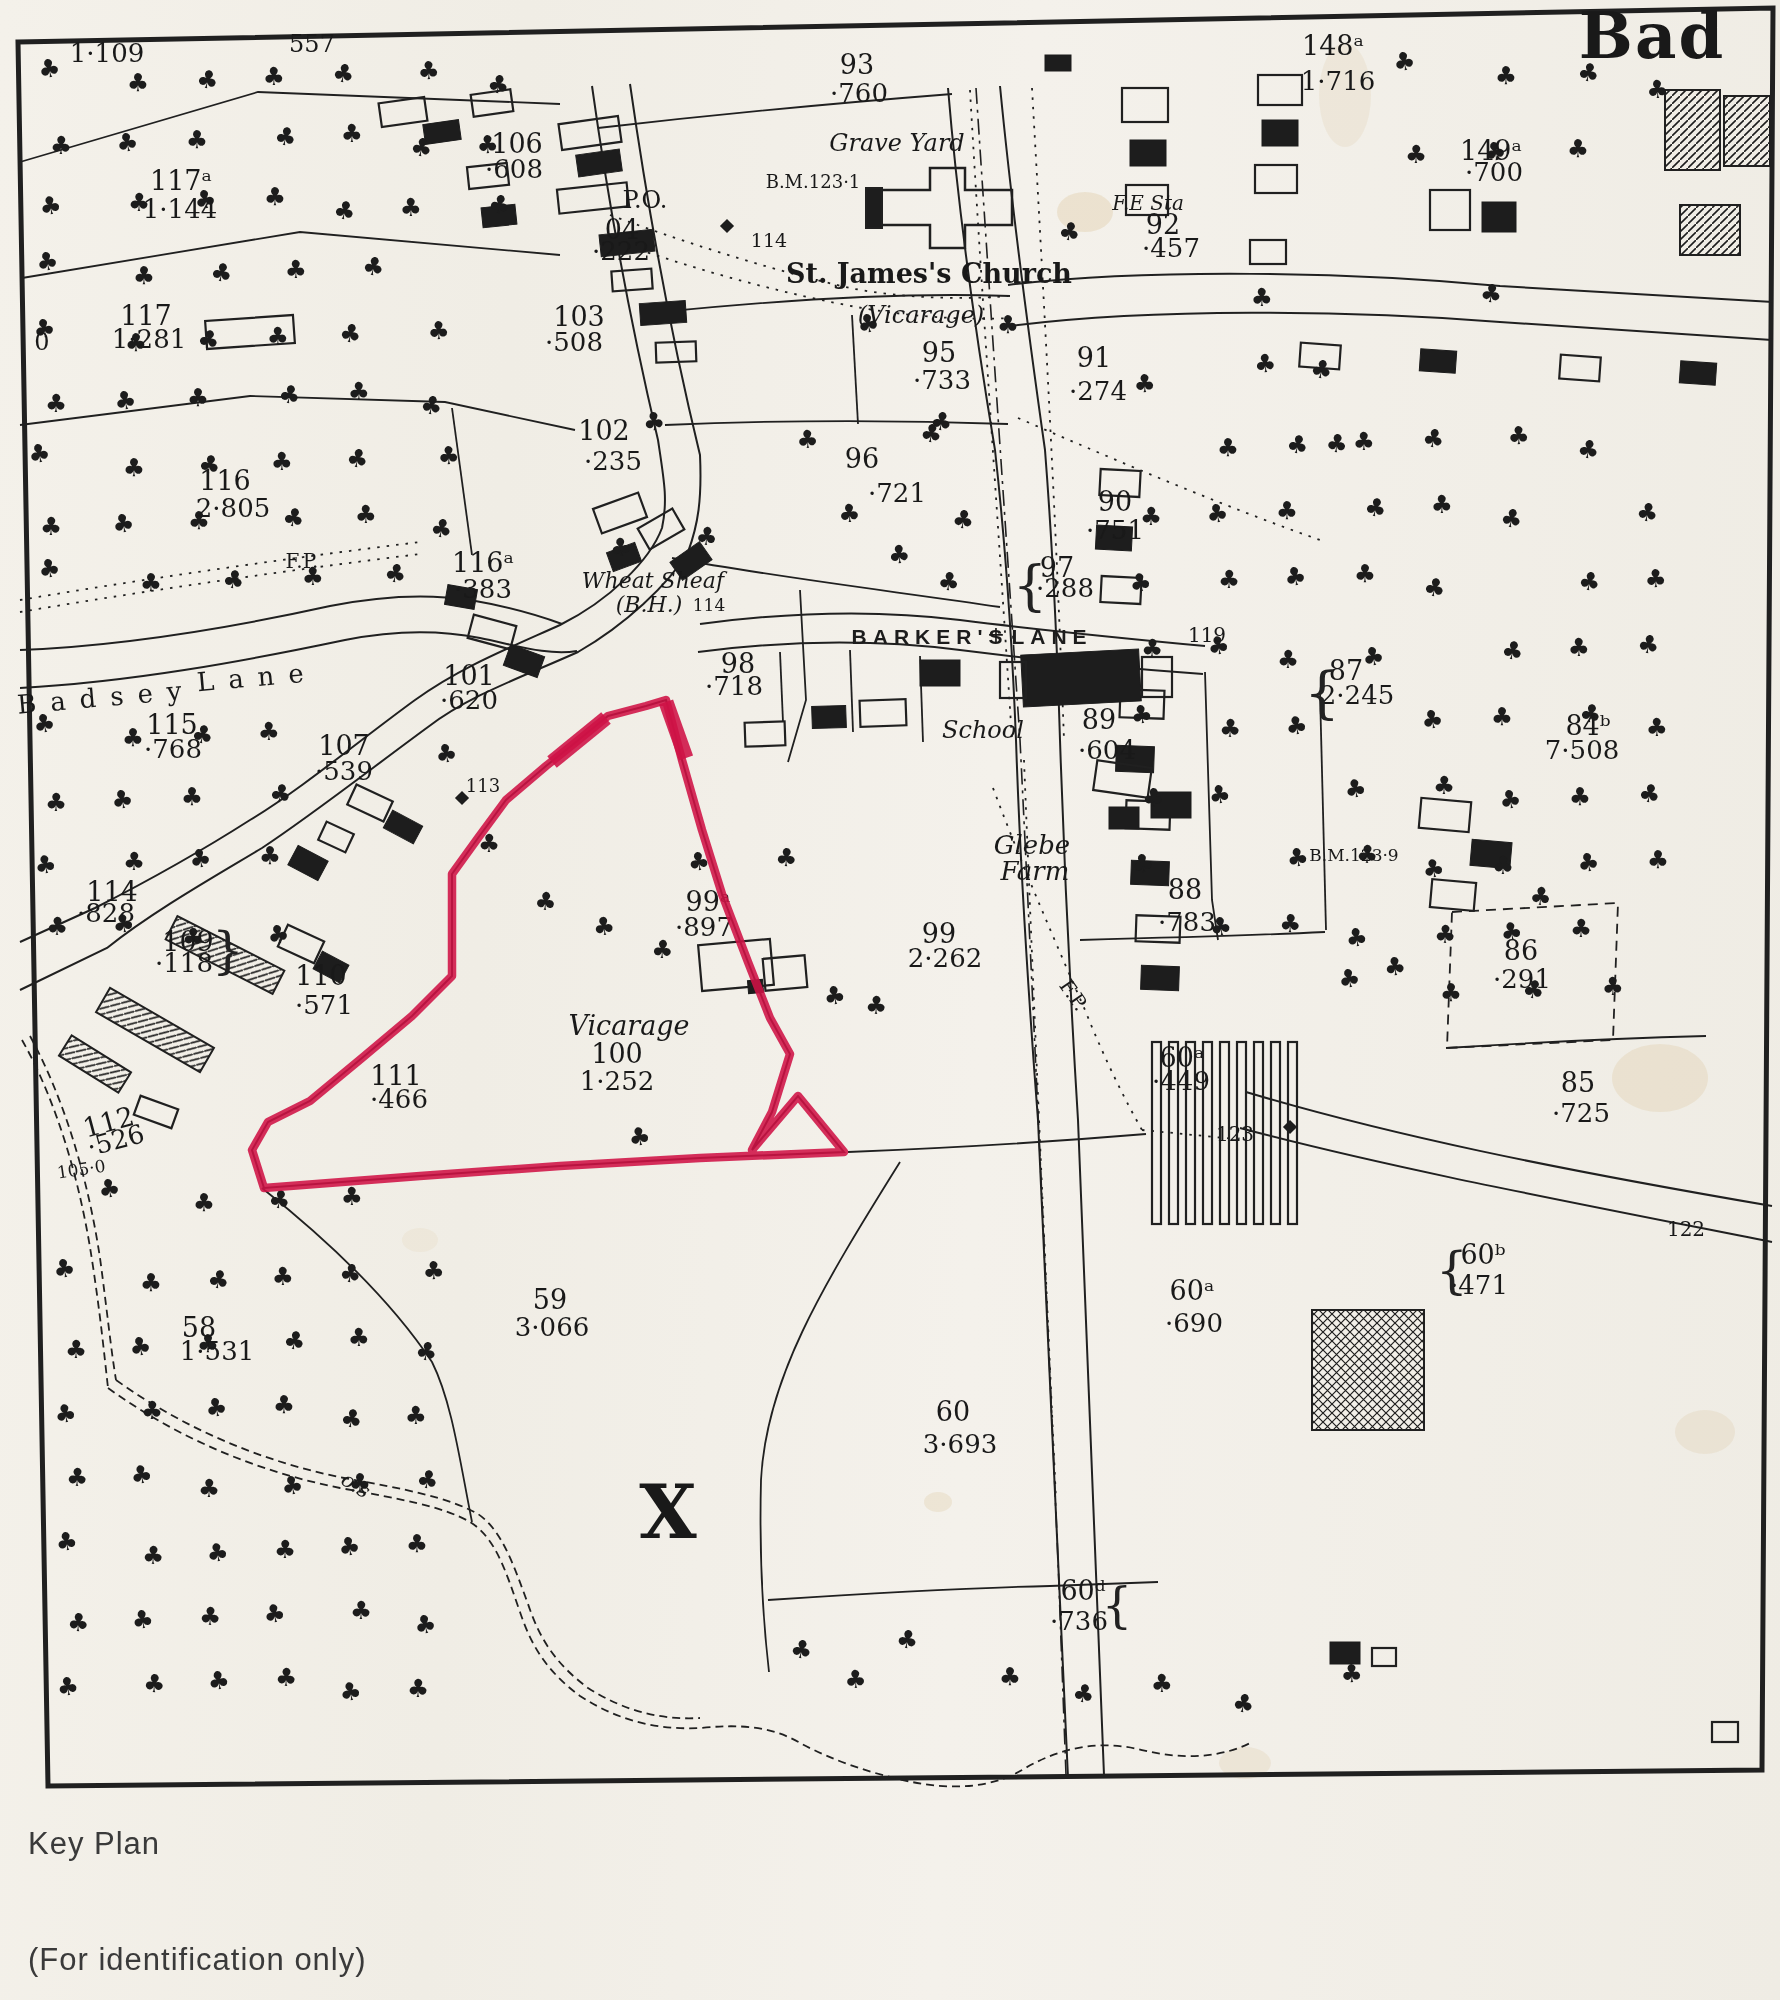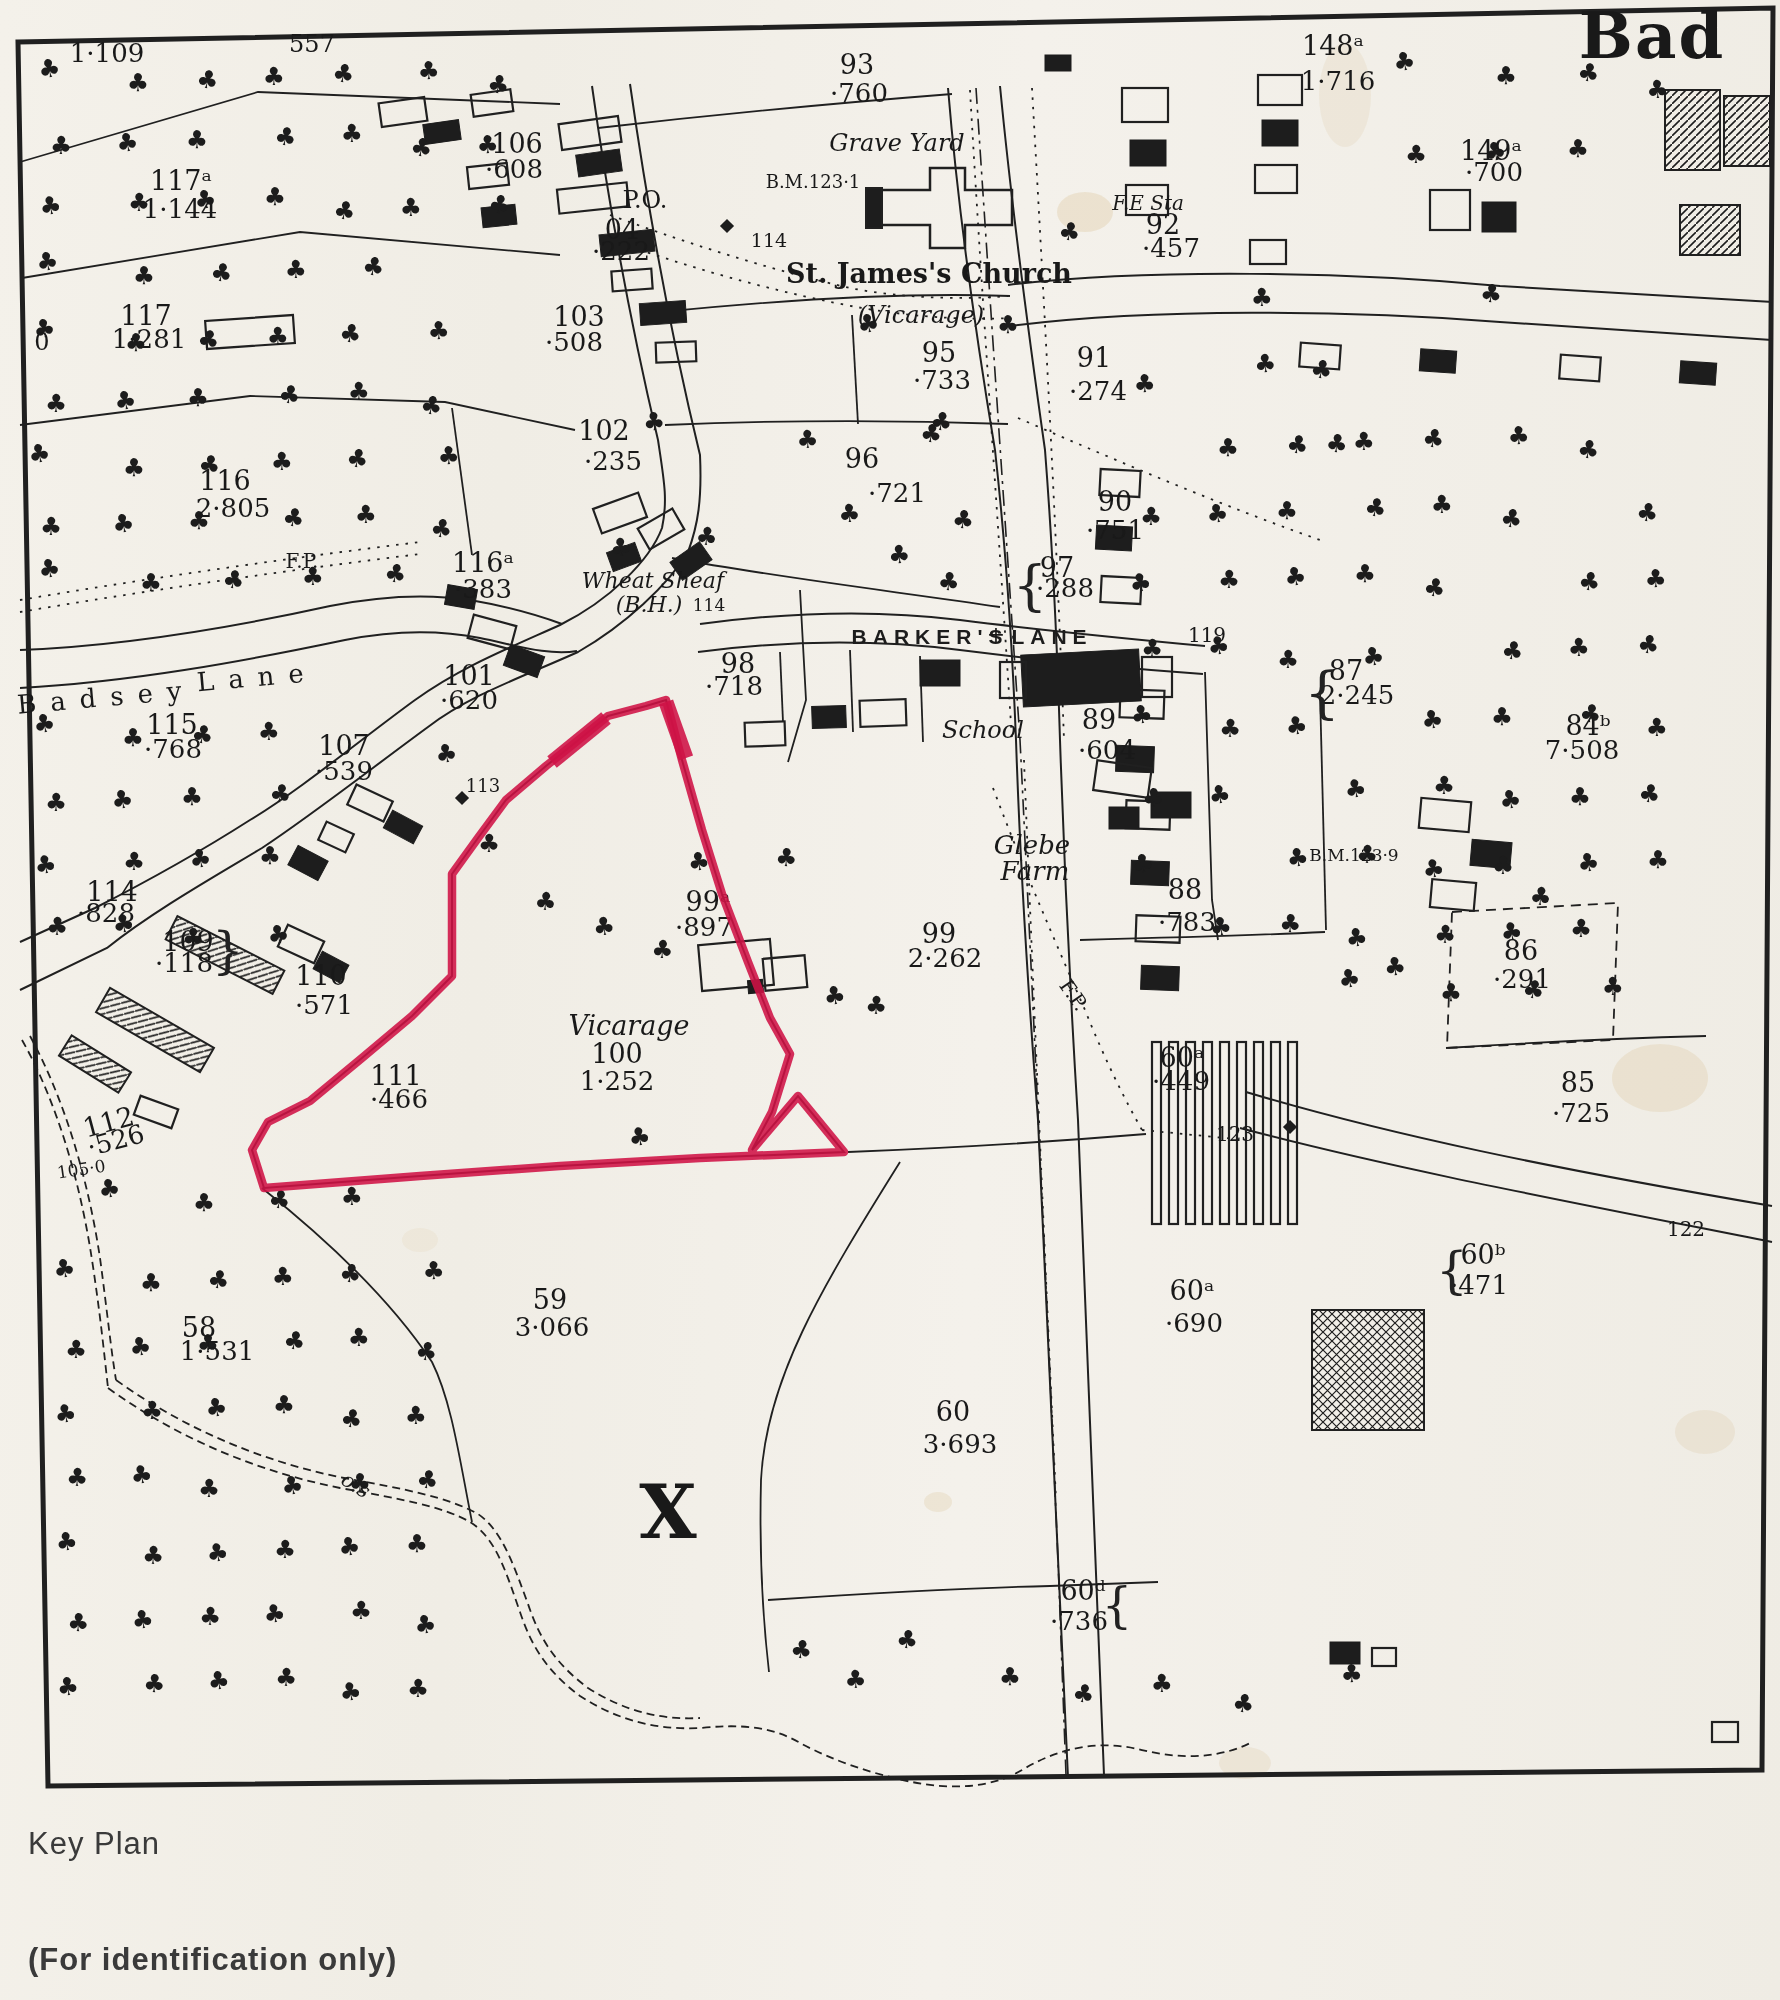--- a/index.html
+++ b/index.html
@@ -17,21 +17,21 @@
   .lane{font-family:"DejaVu Serif",serif;}
   .sans{font-family:"Liberation Sans",sans-serif;font-weight:bold;fill:#1c1c1c;}
   .tr{font-family:"DejaVu Sans",sans-serif;fill:#1c1c1c;}
   .br{font-family:"DejaVu Serif",serif;fill:#222;}
   .b0{fill:none;stroke:#202020;stroke-width:2.2;}
   .b1{fill:#1d1d1d;stroke:#1d1d1d;stroke-width:1;}
   .b2{fill:url(#hatchP);stroke:#202020;stroke-width:2;}
   .b3{fill:url(#crossP);stroke:#202020;stroke-width:2;}
   .caption{position:absolute;left:28px;color:#3a3a3a;font-size:31px;letter-spacing:1px;}
   .cap1{top:1826px;text-align:center;}
-  .cap2{top:1942px;font-weight:bold;}
+  .cap2{top:1942px;}
 </style>
 </head>
 <body>
 
 <div id="map-stage">
 <svg width="1780" height="2000" viewBox="0 0 1780 2000">
   <defs>
     <pattern id="hatchP" width="8" height="8" patternUnits="userSpaceOnUse">
       <path d="M0,8 L8,0" stroke="#1d1d1d" stroke-width="1.6"></path>
     </pattern>

